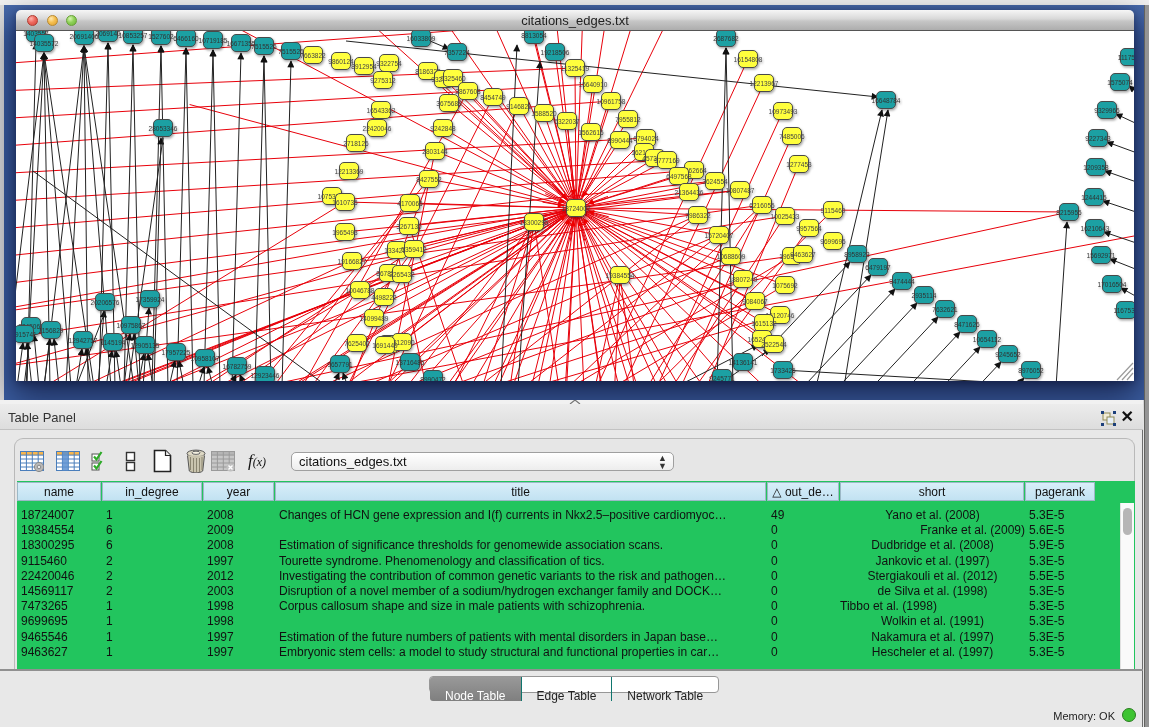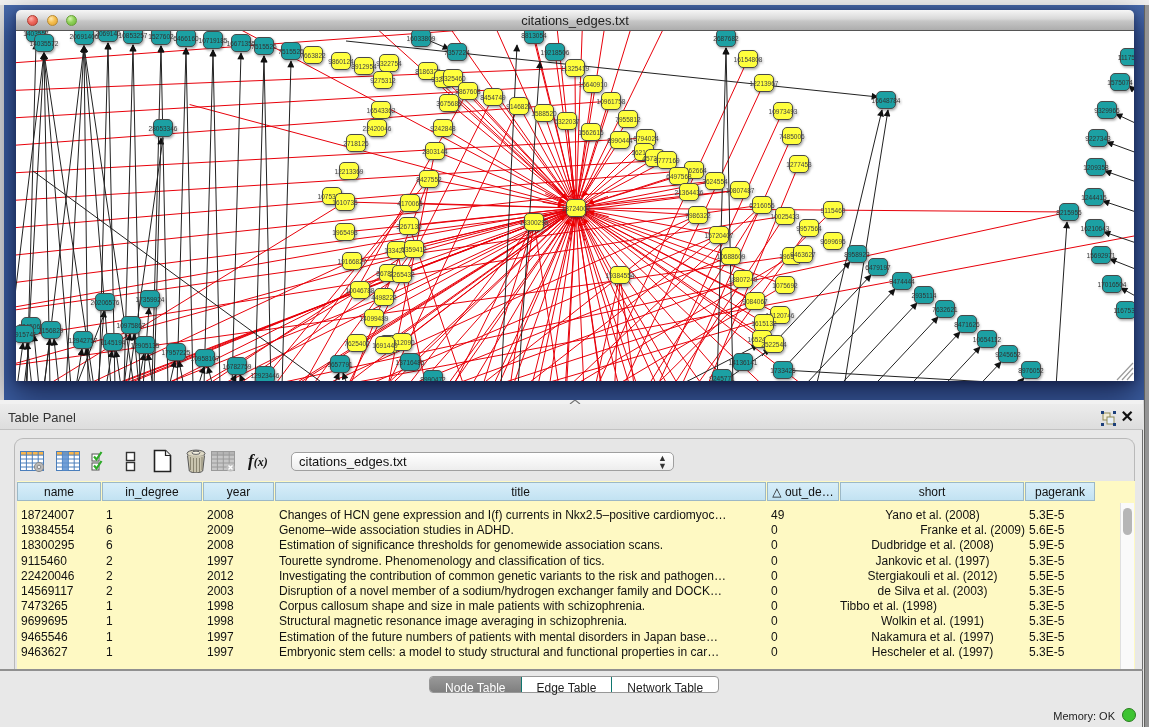--- a/index.html
+++ b/index.html
@@ -11,29 +11,29 @@
 #titlebar .t{position:absolute;left:0;right:0;top:3px;text-align:center;font-size:13px;color:#222}
 .light{position:absolute;top:5px;width:11px;height:11px;border-radius:50%}
 #canvas{position:absolute;left:0;top:21px;width:1118px;height:350px;background:#fff;overflow:hidden}
 #panel{border-right:1px solid #6e6e6e;position:absolute;left:0;top:400px;width:1143px;height:327px;background:#e8e8e8}
 #pdiv{position:absolute;left:0;top:0;width:1143px;height:4px;background:#f1f1f1}
 #phead{position:absolute;left:0;top:4px;width:1143px;height:26px;background:linear-gradient(#ececec,#ddd);border-bottom:1px solid #c2c2c2}
 #phead .t{position:absolute;left:8px;top:6px;font-size:13px;color:#333}
 #inner{position:absolute;left:14px;top:38px;width:1121px;height:231px;background:#e6e6e6;border:1px solid #b9b9b9;border-radius:9px 9px 0 0;border-bottom:none}
 #combo{position:absolute;left:291px;top:52px;width:383px;height:19px;background:linear-gradient(#fff,#ededed);border:1px solid #9f9f9f;border-radius:5px;font-size:13px;color:#111;line-height:17px;padding-left:7px}
 #combo .arr{position:absolute;right:6px;top:1px;font-size:9px;color:#333;line-height:8px}
-#tablewrap{position:absolute;left:17px;top:81px;width:1118px;height:188px;background:#fef9c3}
+#tablewrap{position:absolute;left:17px;top:81px;width:1118px;height:188px;background:#22c55e}
 .th{position:absolute;top:1px;height:19px;background:linear-gradient(#d8eef9,#c2e2f2);border:1px solid #9cb8c6;font-size:12px;color:#111;text-align:center;line-height:19px}
 .tr{position:absolute;left:0;width:1110px;height:15px;font-size:12px;color:#111}
 .td{position:absolute;top:0;height:15px;line-height:15px;overflow:hidden;white-space:nowrap}
 #vscroll{position:absolute;left:1103px;top:22px;width:14px;height:166px;background:#fafafa;border-left:1px solid #e0e0e0}
 #vthumb{position:absolute;left:2px;top:5px;width:9px;height:27px;background:#b6b6b6;border-radius:5px}
 #botline{position:absolute;left:0;top:269px;width:1143px;height:2px;background:#909090}
 #tabs{position:absolute;left:429px;top:276px;height:17px;border:1px solid #979797;border-radius:4px;background:#fff;font-size:12px}
-.seg{float:left;height:15px;line-height:15px;padding:4px 15px;color:#222}
+.seg{float:left;height:15px;line-height:15px;padding:12px 15px;color:#222}
 .seg.on{background:linear-gradient(#999,#7f7f7f);color:#fff;border-radius:3px 0 0 3px}
 .seg+.seg{border-left:1px solid #0f766e}
 #mem{position:absolute;right:27px;top:310px;font-size:11px;color:#222}
 #memdot{position:absolute;right:6px;top:308px;width:14px;height:14px;border-radius:50%;background:#3ec432;border:1.5px solid #2c7d22}
 #floaticon{position:absolute;right:27px;top:7px;width:15px;height:15px}
 #closex{position:absolute;right:9px;top:3px;font-size:16px;font-weight:bold;color:#111}
 </style></head><body>
 <div id="topstrip"></div>
 <div id="leftstrip"></div>
 <div id="blue"></div>
@@ -671,21 +671,21 @@
       <rect x="0.5" y="0.5" width="23" height="3.6" fill="#b5b5b5" stroke="#9a9a9a"></rect>
       <line x1="6.4" y1="0.5" x2="6.4" y2="20" stroke="#9a9a9a"></line>
       <line x1="12.3" y1="0.5" x2="12.3" y2="20" stroke="#9a9a9a"></line>
       <line x1="18.200000000000003" y1="0.5" x2="18.200000000000003" y2="20" stroke="#9a9a9a"></line>
       <line x1="0.5" y1="8" x2="23.5" y2="8" stroke="#9a9a9a"></line>
       <line x1="0.5" y1="12" x2="23.5" y2="12" stroke="#9a9a9a"></line>
       <line x1="0.5" y1="16" x2="23.5" y2="16" stroke="#9a9a9a"></line>
       <circle cx="19.5" cy="16.5" r="4" fill="#c0c0c0"></circle>
       <path d="M17.5 14.5l4 4M21.5 14.5l-4 4" stroke="#fff" stroke-width="1.4"></path>
     </svg>
-<div style="position:absolute;left:248px;top:51px;font-family:'Liberation Serif',serif;font-style:italic;font-weight:bold;font-size:17px;color:#111">f<span style="font-size:12px">(x)</span></div>
+<div style="position:absolute;left:248px;top:51px;font-family:'Liberation Serif',serif;font-style:italic;font-weight:normal;font-size:17px;color:#111">f<span style="font-size:12px">(x)</span></div>
   <div id="combo">citations_edges.txt<div class="arr">▲<br>▼</div></div>
   <div id="tablewrap">
 <div class="th" style="left:0px;width:84px">name</div>
 <div class="th" style="left:85px;width:100px">in_degree</div>
 <div class="th" style="left:186px;width:71px">year</div>
 <div class="th" style="left:258px;width:491px">title</div>
 <div class="th" style="left:750px;width:72px">△ out_de…</div>
 <div class="th" style="left:823px;width:184px">short</div>
 <div class="th" style="left:1008px;width:70px">pagerank</div>
 <div class="tr" style="top:27.0px">
@@ -694,21 +694,20 @@
 <div class="td" style="left:190px;width:68px">2008</div>
 <div class="td" style="left:262px;width:488px">Changes of HCN gene expression and I(f) currents in Nkx2.5–positive cardiomyoc…</div>
 <div class="td" style="left:754px;width:69px">49</div>
 <div class="td" style="left:823px;width:185px;text-align:center">Yano et al. (2008)</div>
 <div class="td" style="left:1012px;width:67px">5.3E-5</div>
 </div>
 <div class="tr" style="top:42.2px">
 <div class="td" style="left:4px;width:81px">19384554</div>
 <div class="td" style="left:89px;width:97px">6</div>
 <div class="td" style="left:190px;width:68px">2009</div>
-<div class="td" style="left:262px;width:488px">Genome–wide association studies in ADHD.</div>
 <div class="td" style="left:754px;width:69px">0</div>
 <div class="td" style="left:823px;width:185px;text-align:right">Franke et al. (2009)</div>
 <div class="td" style="left:1012px;width:67px">5.6E-5</div>
 </div>
 <div class="tr" style="top:57.4px">
 <div class="td" style="left:4px;width:81px">18300295</div>
 <div class="td" style="left:89px;width:97px">6</div>
 <div class="td" style="left:190px;width:68px">2008</div>
 <div class="td" style="left:262px;width:488px">Estimation of significance thresholds for genomewide association scans.</div>
 <div class="td" style="left:754px;width:69px">0</div>
@@ -732,37 +731,36 @@
 <div class="td" style="left:754px;width:69px">0</div>
 <div class="td" style="left:823px;width:185px;text-align:center">Stergiakouli et al. (2012)</div>
 <div class="td" style="left:1012px;width:67px">5.5E-5</div>
 </div>
 <div class="tr" style="top:103.0px">
 <div class="td" style="left:4px;width:81px">14569117</div>
 <div class="td" style="left:89px;width:97px">2</div>
 <div class="td" style="left:190px;width:68px">2003</div>
 <div class="td" style="left:262px;width:488px">Disruption of a novel member of a sodium/hydrogen exchanger family and DOCK…</div>
 <div class="td" style="left:754px;width:69px">0</div>
-<div class="td" style="left:823px;width:185px;text-align:center">de Silva et al. (2003)</div>
+<div class="td" style="left:823px;width:185px;text-align:center">de Silva et al. (1998)</div>
 <div class="td" style="left:1012px;width:67px">5.3E-5</div>
 </div>
 <div class="tr" style="top:118.2px">
 <div class="td" style="left:4px;width:81px">7473265</div>
 <div class="td" style="left:89px;width:97px">1</div>
 <div class="td" style="left:190px;width:68px">1998</div>
 <div class="td" style="left:262px;width:488px">Corpus callosum shape and size in male patients with schizophrenia.</div>
 <div class="td" style="left:754px;width:69px">0</div>
 <div class="td" style="left:823px;width:185px;text-align:left">Tibbo et al. (1998)</div>
 <div class="td" style="left:1012px;width:67px">5.3E-5</div>
 </div>
 <div class="tr" style="top:133.4px">
 <div class="td" style="left:4px;width:81px">9699695</div>
 <div class="td" style="left:89px;width:97px">1</div>
 <div class="td" style="left:190px;width:68px">1998</div>
-<div class="td" style="left:262px;width:488px">Structural magnetic resonance image averaging in schizophrenia.</div>
 <div class="td" style="left:754px;width:69px">0</div>
 <div class="td" style="left:823px;width:185px;text-align:center">Wolkin et al. (1991)</div>
 <div class="td" style="left:1012px;width:67px">5.3E-5</div>
 </div>
 <div class="tr" style="top:148.6px">
 <div class="td" style="left:4px;width:81px">9465546</div>
 <div class="td" style="left:89px;width:97px">1</div>
 <div class="td" style="left:190px;width:68px">1997</div>
 <div class="td" style="left:262px;width:488px">Estimation of the future numbers of patients with mental disorders in Japan base…</div>
 <div class="td" style="left:754px;width:69px">0</div>

